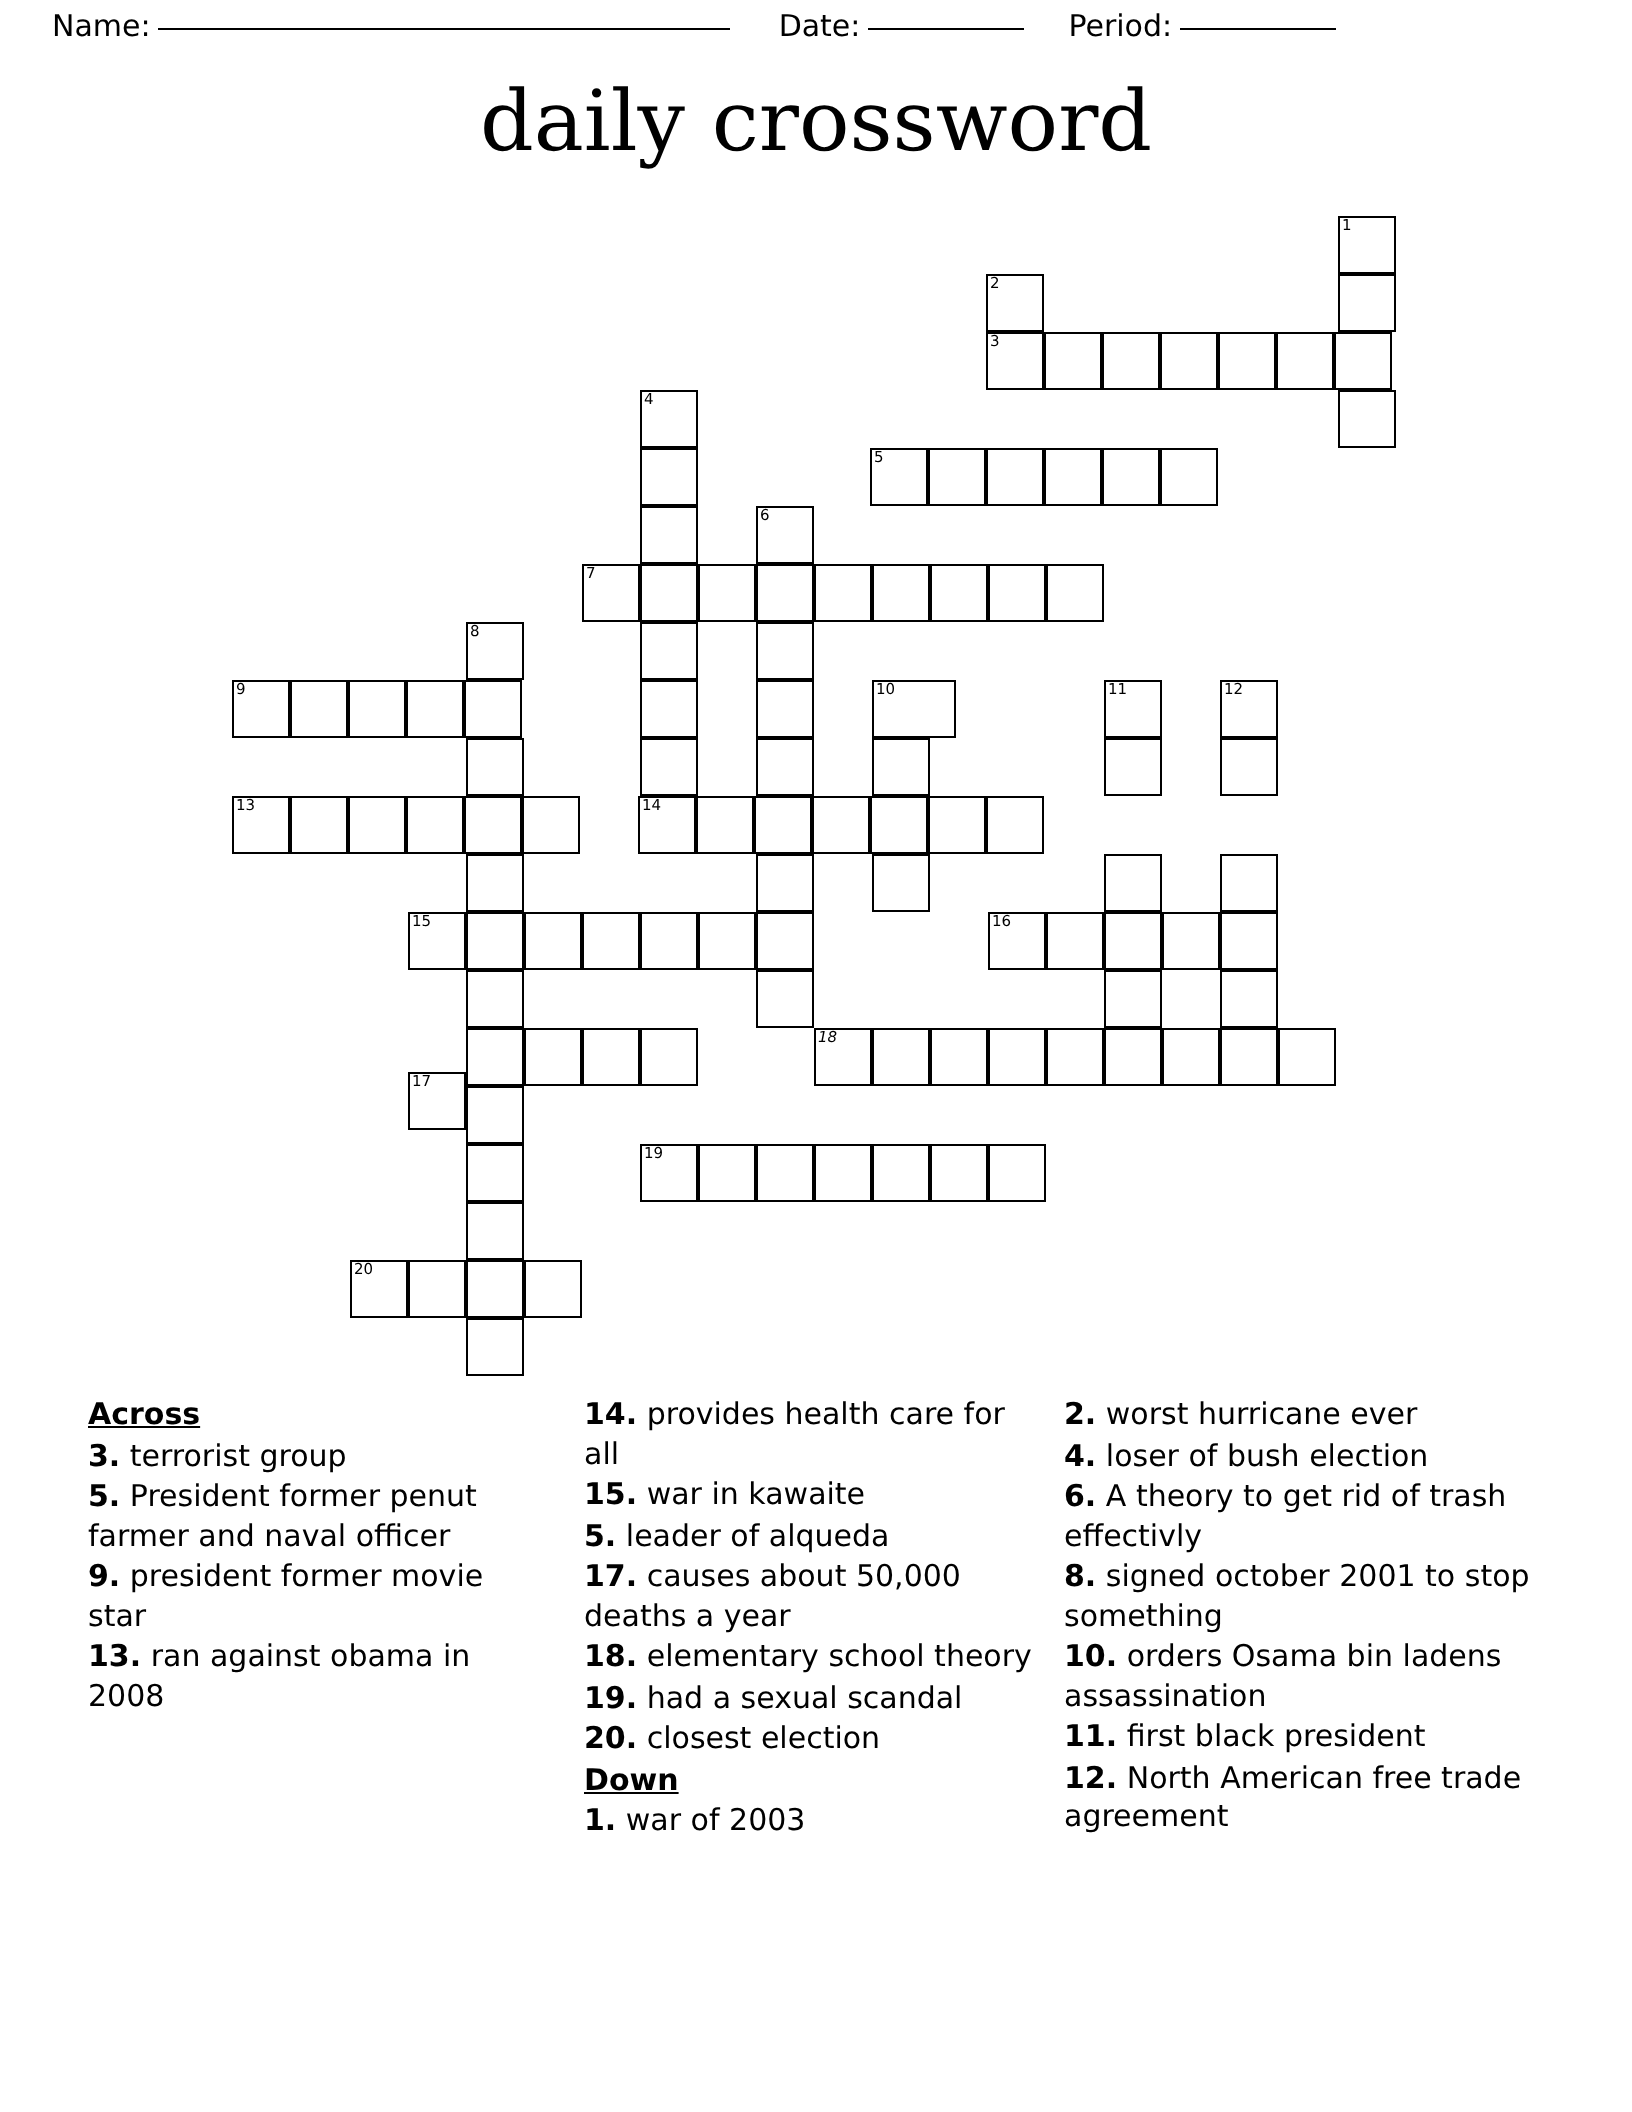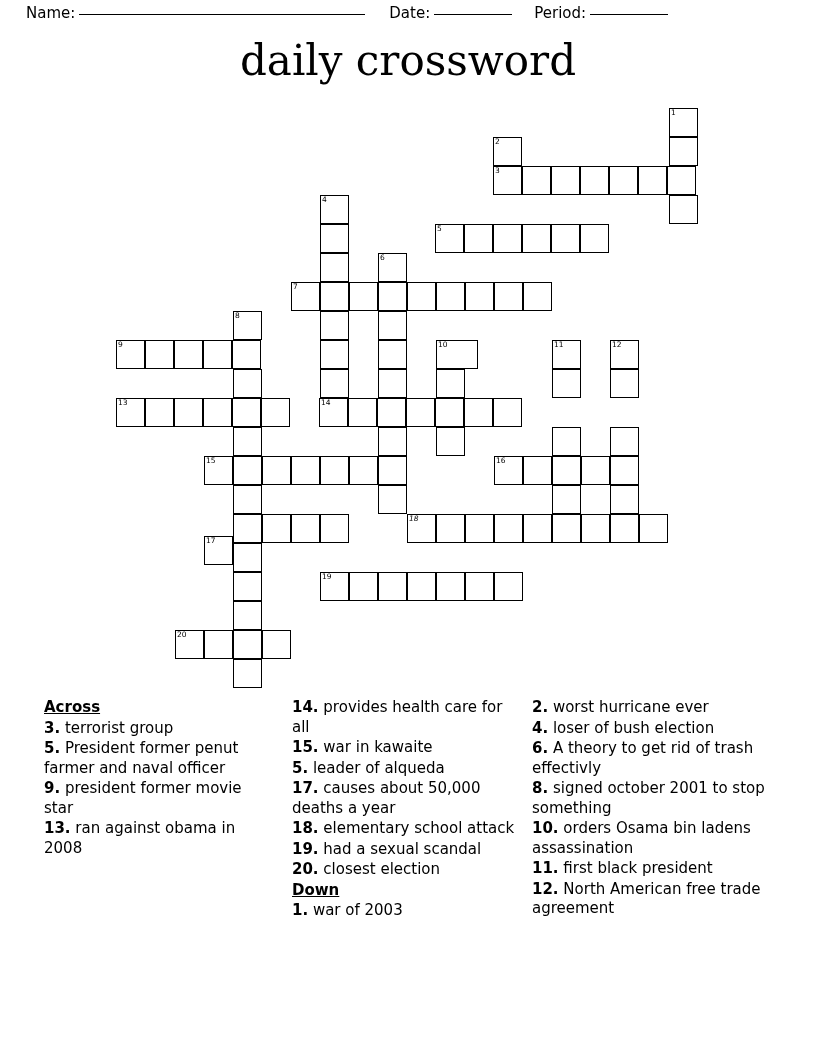--- a/index.html
+++ b/index.html
@@ -303,21 +303,21 @@
           <span class="clue"><b>13.</b><span> ran against obama in 2008</span></span>
         </div>
     </div>
 
     <div class="clue-col col2">
       <div id="col2-clues">
           <span class="clue"><b>14.</b><span> provides health care for all</span></span>
           <span class="clue"><b>15.</b><span> war in kawaite</span></span>
           <span class="clue"><b>5.</b><span> leader of alqueda</span></span>
           <span class="clue"><b>17.</b><span> causes about 50,000 deaths a year</span></span>
-          <span class="clue"><b>18.</b><span> elementary school attack</span></span>
+          <span class="clue"><b>18.</b><span> elementary school theory</span></span>
           <span class="clue"><b>19.</b><span> had a sexual scandal</span></span>
           <span class="clue"><b>20.</b><span> closest election</span></span>
         </div>
       <span class="section-head">Down</span>
       <div id="col2-down">
           <span class="clue"><b>1.</b><span> war of 2003</span></span>
         </div>
     </div>
 
     <div class="clue-col col3">

